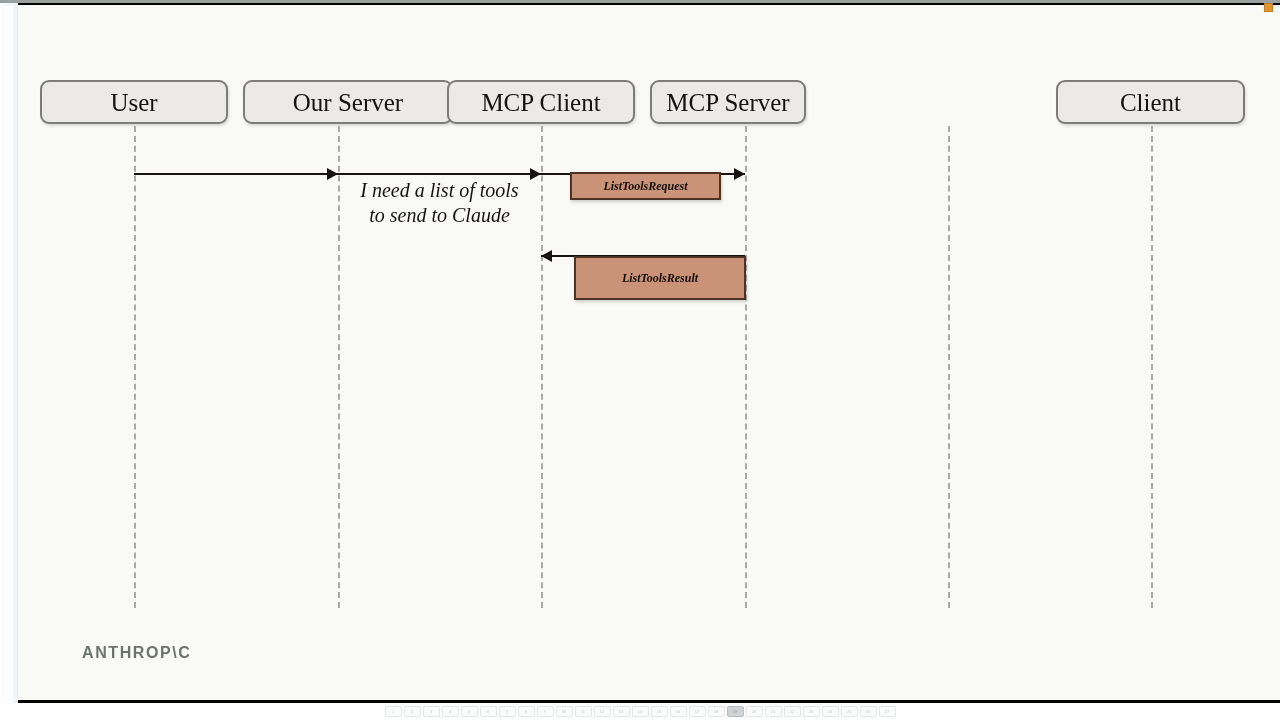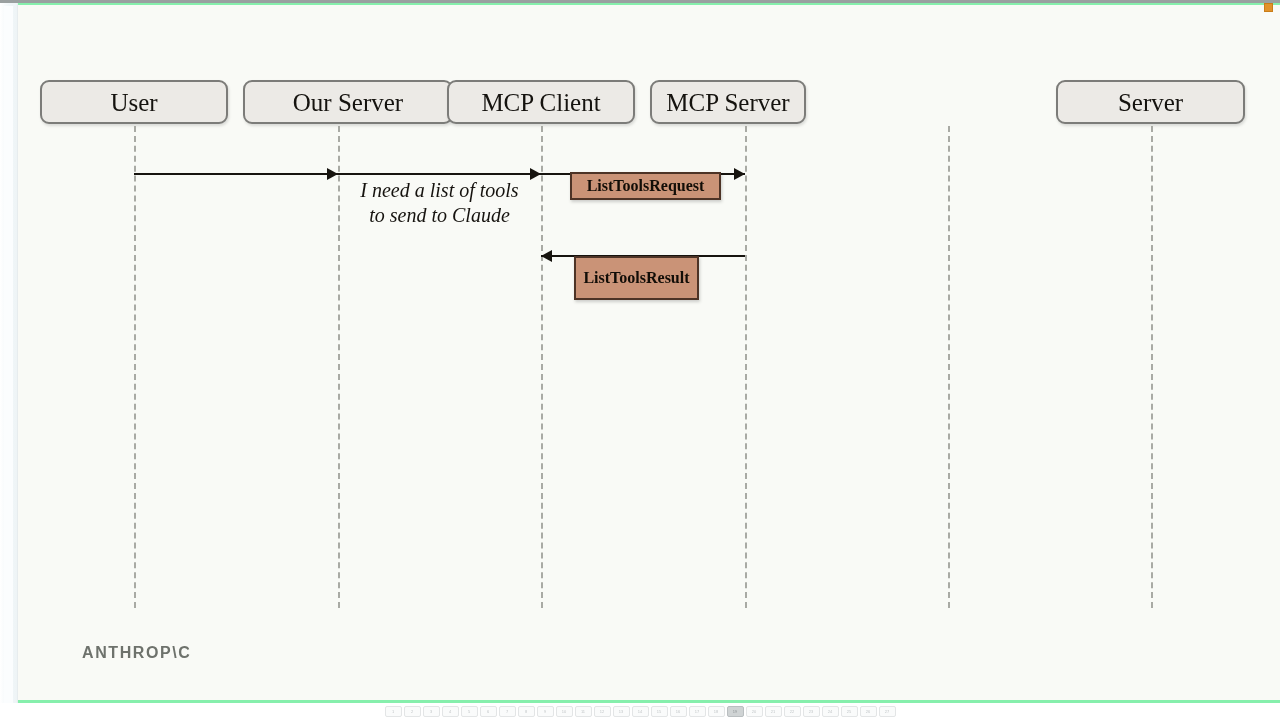--- a/index.html
+++ b/index.html
@@ -8,21 +8,21 @@
     background: #ffffff;
     width: 1280px;
     height: 720px;
     overflow: hidden;
   }
   #app {
     position: relative;
     width: 1280px;
     height: 720px;
     font-family: "Liberation Sans", sans-serif;
-    background: #86efac;
+    background: #000000;
   }
 
   
   .top-bar {
     position: absolute;
     top: 0; left: 0;
     width: 1280px;
     height: 3px;
     background: #9aa0a0;
   }
@@ -114,23 +114,24 @@
     background: #ca9377;
     box-shadow: 1px 2px 3px rgba(0,0,0,0.18);
     display: flex;
     align-items: center;
     justify-content: center;
     box-sizing: border-box;
   }
   .msgbox-label {
     font-family: "Liberation Serif", serif;
     font-weight: bold;
-    font-size: 16px;
+    font-size: 12px;
     color: #120d07;
     white-space: nowrap;
+    font-style: italic;
   }
 
   
   .brand {
     position: absolute;
     left: 82px;
     top: 644px;
     font-family: "Liberation Sans", sans-serif;
     font-weight: bold;
     font-size: 16px;
@@ -207,37 +208,37 @@
       <div class="actor" style="left: 429px; top: 75px; width: 188px;">
         <span class="actor-label">MCP Client</span>
       </div>
       <div class="lifeline" style="left: 523px; top: 121px; height: 482px;"></div>
       <div class="actor" style="left: 632px; top: 75px; width: 156px;">
         <span class="actor-label">MCP Server</span>
       </div>
       <div class="lifeline" style="left: 727px; top: 121px; height: 482px;"></div>
       <div class="lifeline" style="left: 929.5px; top: 121px; height: 482px;"></div>
       <div class="actor" style="left: 1038px; top: 75px; width: 189px;">
-        <span class="actor-label">Server</span>
+        <span class="actor-label">Client</span>
       </div>
       <div class="lifeline" style="left: 1132.5px; top: 121px; height: 482px;"></div>
       <div class="arrow-line" style="left: 116px; top: 168px; width: 204px;"></div>
       <div class="arrow-head right" style="top: 163px; left: 309px;"></div>
       <div class="arrow-line" style="left: 320px; top: 168px; width: 203px;"></div>
       <div class="arrow-head right" style="top: 163px; left: 512px;"></div>
       <div class="caption" style="left: 320px; top: 173px; width: 203px;">I need a list of tools
 to send to Claude</div>
       <div class="arrow-line" style="left: 523px; top: 168px; width: 204px;"></div>
       <div class="arrow-head right" style="top: 163px; left: 716px;"></div>
       <div class="msgbox" style="left: 552px; top: 167px; width: 151px; height: 28px;">
         <span class="msgbox-label">ListToolsRequest</span>
       </div>
       <div class="arrow-line" style="left: 523px; top: 250px; width: 204px;"></div>
       <div class="arrow-head left" style="top: 245px; left: 523px;"></div>
-      <div class="msgbox" style="left: 556px; top: 251px; width: 125px; height: 44px;">
+      <div class="msgbox" style="left: 556px; top: 251px; width: 172px; height: 44px;">
         <span class="msgbox-label">ListToolsResult</span>
       </div>
     </div>
 
   <div class="brand">ANTHROP\C</div>
 
   <div class="filmstrip">
       <div class="thumb">1</div>
       <div class="thumb">2</div>
       <div class="thumb">3</div>

